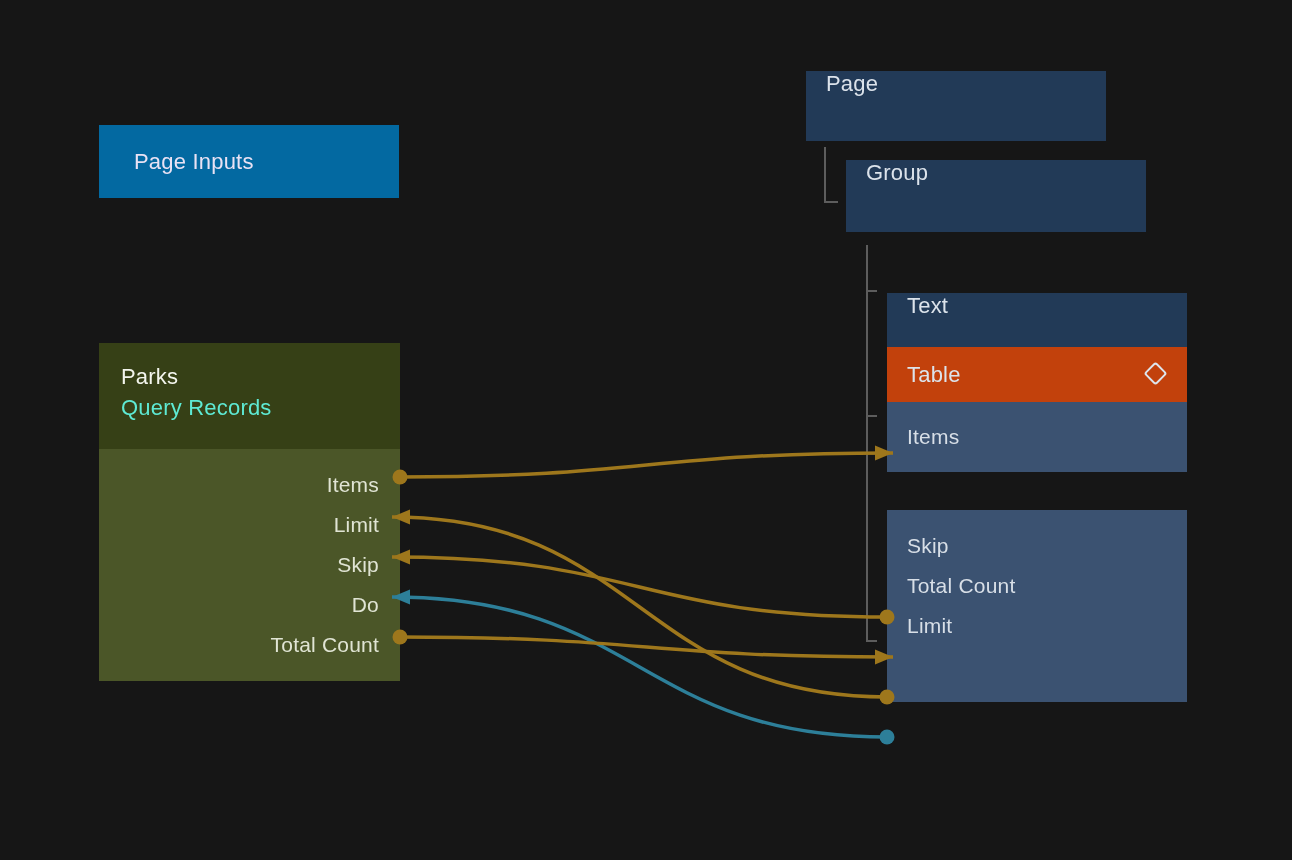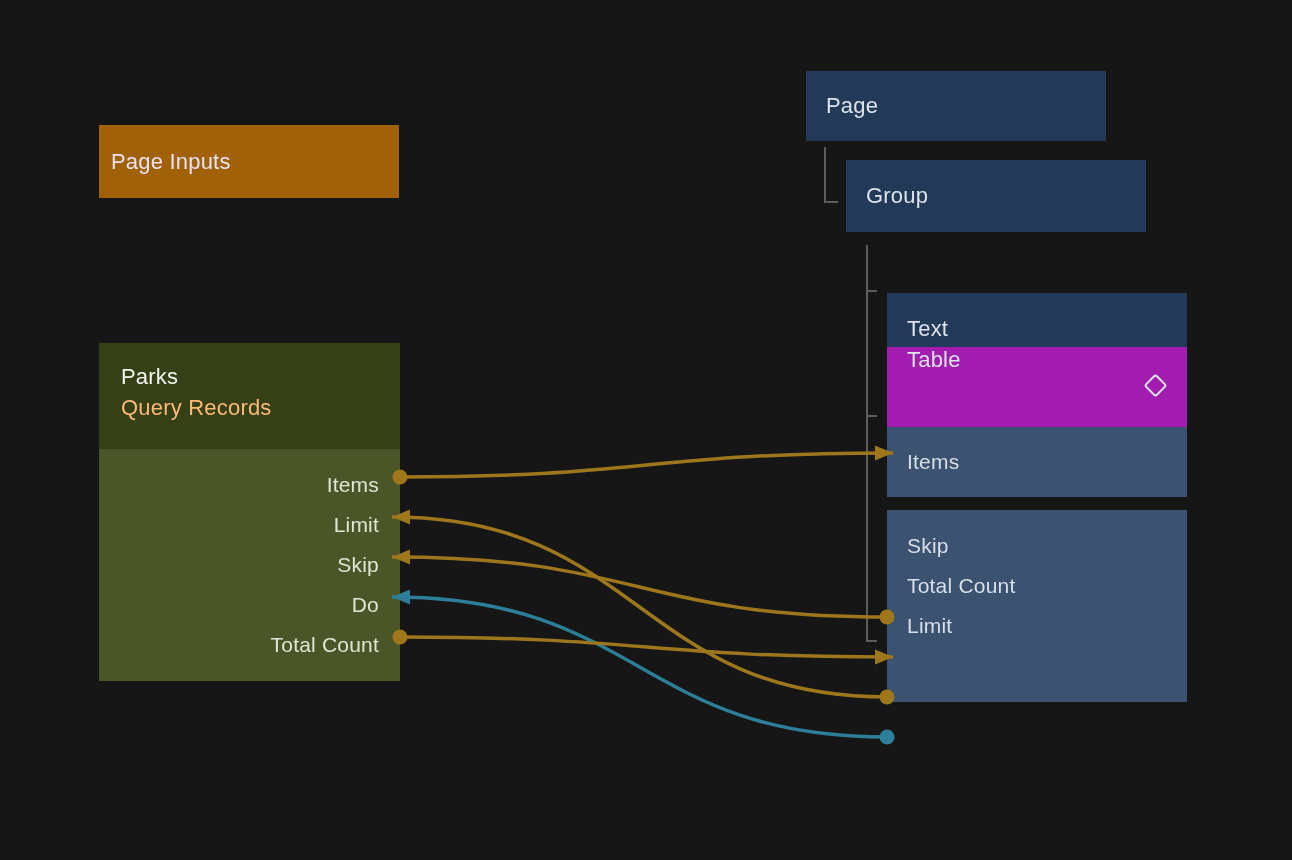--- a/index.html
+++ b/index.html
@@ -5,49 +5,49 @@
   html,body { margin:0; padding:0; background:#161616; }
   .canvas {
     position:relative; width:1292px; height:860px; overflow:hidden;
     background:#161616;
     font-family:"Liberation Sans", sans-serif;
     -webkit-font-smoothing:antialiased;
   }
   .layer { position:absolute; left:0; top:0; width:1292px; height:860px; pointer-events:none; }
   .node { position:absolute; box-sizing:border-box; }
   .blue-node {
-    background:#223a57; display:flex; align-items:center;
+    background:#223a57; display:flex; align-items:flex-start;
     padding-left:20px;
   }
   .node-title { font-size:22px; color:#dce3eb; letter-spacing:0.2px; }
   #node-page-inputs {
     left:99px; top:125px; width:300px; height:73px;
-    background:#a16207; display:flex; align-items:center; padding-left:12px;
+    background:#0369a1; display:flex; align-items:center; padding-left:35px;
   }
   #node-page-inputs .node-title { color:#e9e2f4; }
   #node-page  { left:806px; top:71px;  width:300px; height:70px; }
   #node-group { left:846px; top:160px; width:300px; height:72px; }
   #node-text  { left:887px; top:253px; width:300px; height:72px;margin-top:40px; }
   #node-table { left:887px; top:347px; width:300px; }
   #node-pages-and-rows { left:887px; top:510px; width:300px; }
   .group-header {
-    position:relative; height:80px; background:#a21caf;
-    display:flex; align-items:flex-start; padding-left:20px; box-sizing:border-box;
+    position:relative; height:55px; background:#c2410c;
+    display:flex; align-items:center; padding-left:20px; box-sizing:border-box;
   }
   .blue-row {
     height:70px; background:#3b5271; display:flex; align-items:center;
     padding-left:20px; box-sizing:border-box;
   }
   .row-label { font-size:21px; color:#d8dfe7; letter-spacing:0.2px; }
   .par-body { height:192px; background:#3b5271; padding-top:16px; box-sizing:border-box; }
   .par-port { height:40px; line-height:40px; padding-left:20px; font-size:21px; color:#d8dfe7; letter-spacing:0.2px; }
   #node-parks { left:99px; top:343px; width:301px; }
   .parks-header { height:106px; background:#364016; padding:18px 22px 0 22px; box-sizing:border-box; }
   .parks-title { display:block; font-size:22px; line-height:31px; color:#f3f5ed; letter-spacing:0.2px; }
-  .parks-subtitle { display:block; font-size:22px; line-height:31px; color:#fdba74; letter-spacing:0.2px; }
+  .parks-subtitle { display:block; font-size:22px; line-height:31px; color:#5eead4; letter-spacing:0.2px; }
   .parks-body { height:232px; background:#4b5628; padding-top:16px; box-sizing:border-box; }
   .parks-port {
     height:40px; line-height:40px; text-align:right; padding-right:21px;
     font-size:21px; color:#e0e4d4; letter-spacing:0.2px;
   }
   .diamond {
     position:absolute; right:23px; top:50%; width:17px; height:17px;
     margin-top:-10px; border:2.5px solid #dde4ec; border-radius:3px;
     transform:rotate(45deg); box-sizing:border-box;
   }

